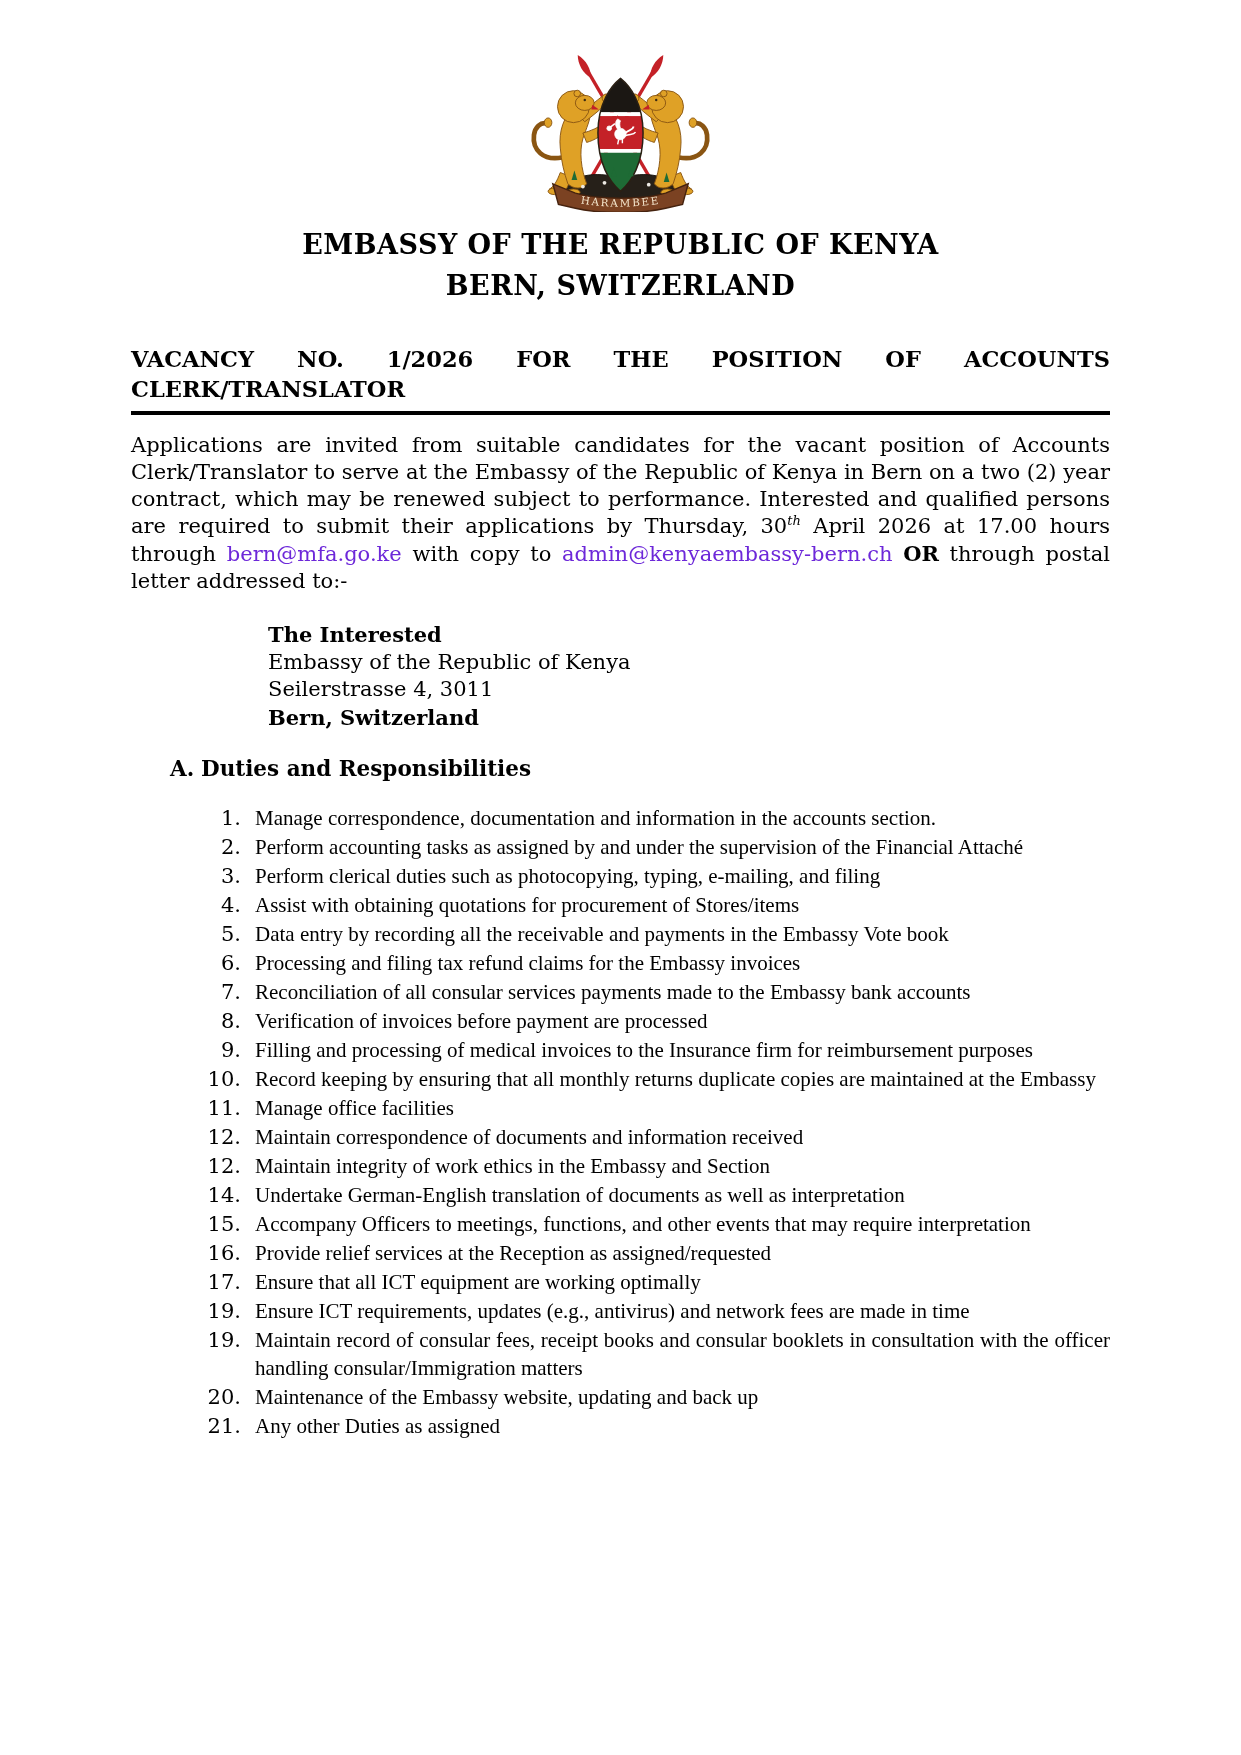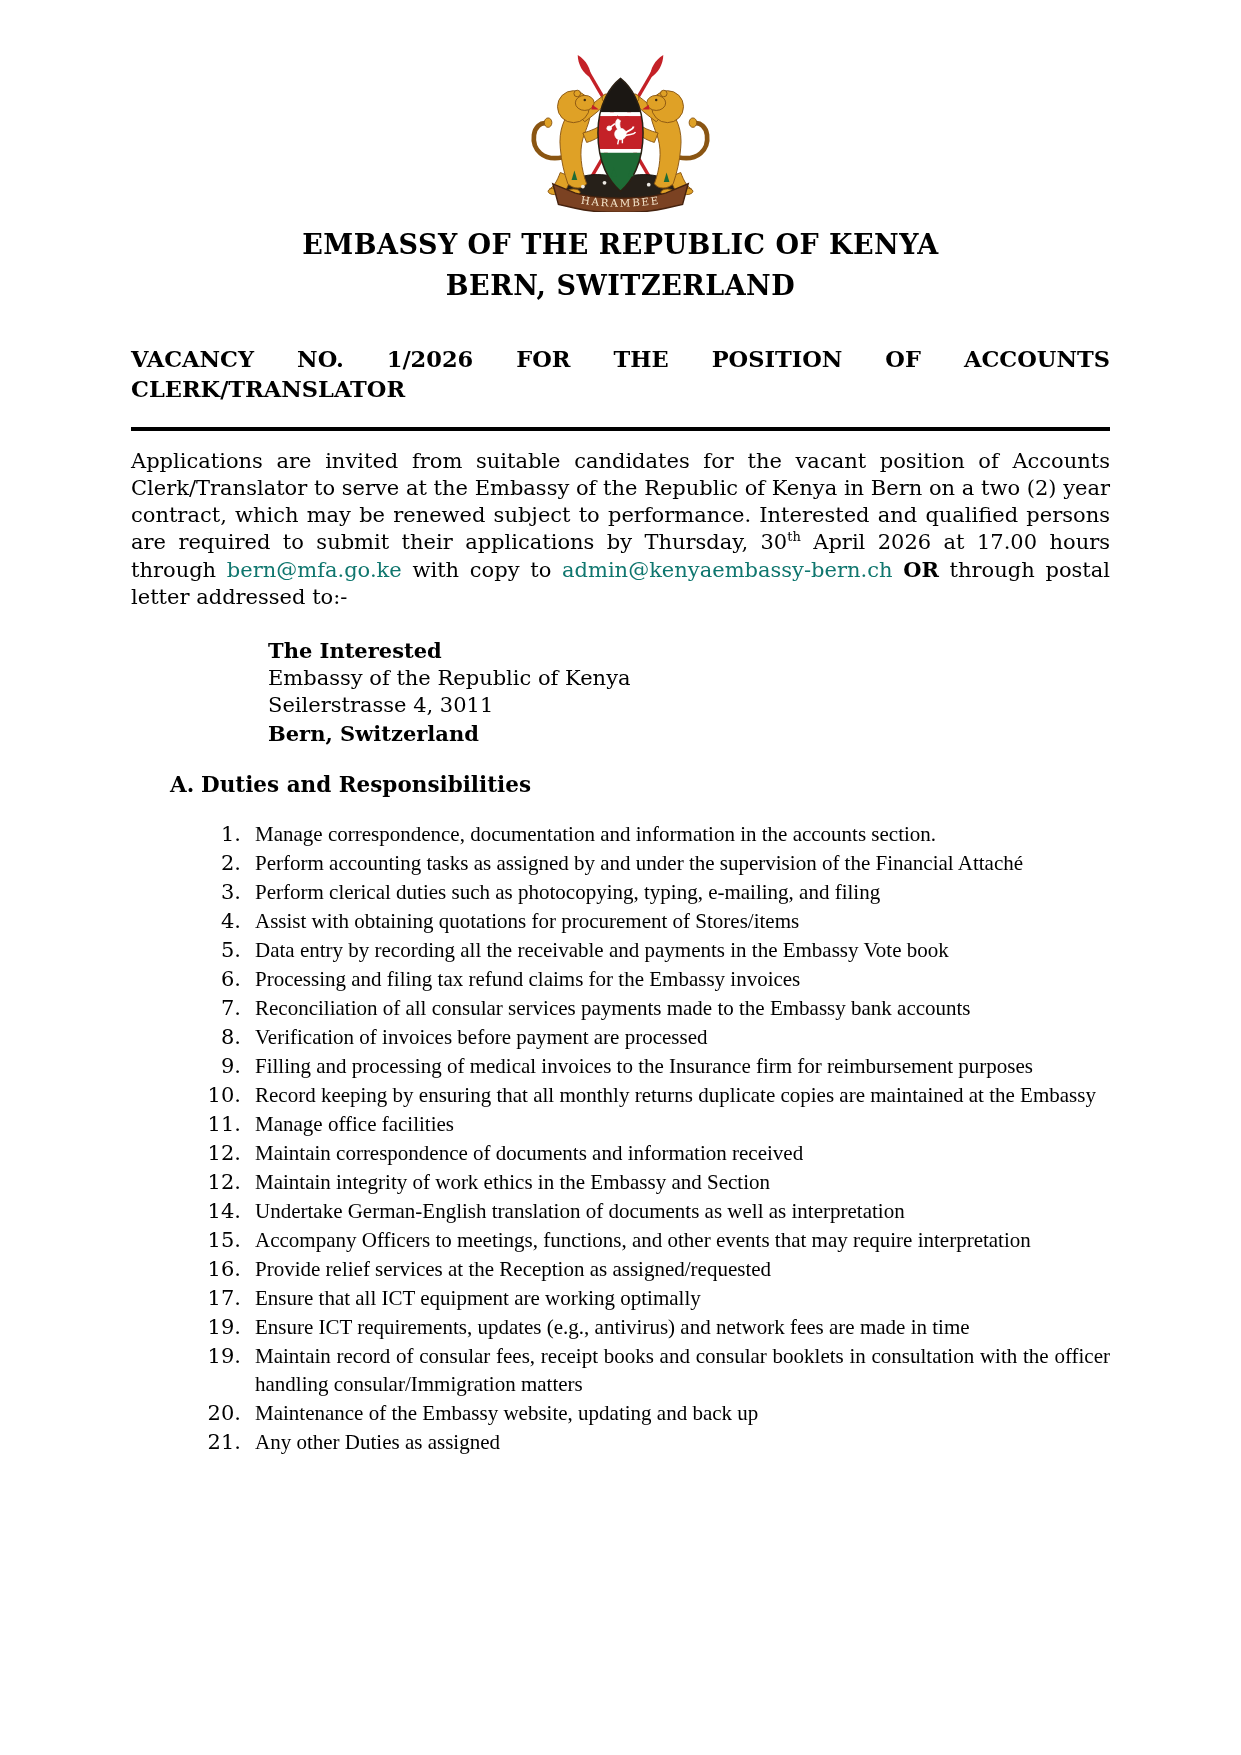--- a/index.html
+++ b/index.html
@@ -14,29 +14,29 @@
   svg.crest { width: 207px; height: 158px; }
 
   .org-title {
     text-align: center; font-weight: 700;
     font-size: 27px; line-height: 41px; margin-top: 8px;
     letter-spacing: 0.5px;
   }
 
   .vacancy-heading {
     margin-top: 38px; font-weight: 700; font-size: 22.5px; line-height: 30px;
-    padding-bottom: 23px; border-bottom: 4px solid #000;
+    padding-bottom: 7px; border-bottom: 4px solid #000;
     text-align: justify; text-align-last: justify;
   }
 
   .intro {
     margin: 17px 0 0 0; font-size: 21px; line-height: 27px; text-align: justify;
   }
-  .intro sup { font-size: 0.62em; line-height: 0; vertical-align: super; }
-  .email-link { color: #0f766e; text-decoration: none; cursor: pointer; }
+  .intro sup { font-size: 0.62em; line-height: 0; vertical-align: super; font-style: italic; }
+  .email-link { color: #6d28d9; text-decoration: none; cursor: pointer; }
 
   .address { margin-top: 26px; margin-left: 137px; font-size: 21px; line-height: 27.5px; }
   .address .bold { font-weight: 700; }
 
   .duties-heading {
     margin-top: 23px; margin-left: 39px;
     font-size: 21.5px; font-weight: 700; display: flex; line-height: 30px;
   }
   .duties-heading .label { width: 31px; flex: 0 0 31px; }
 

